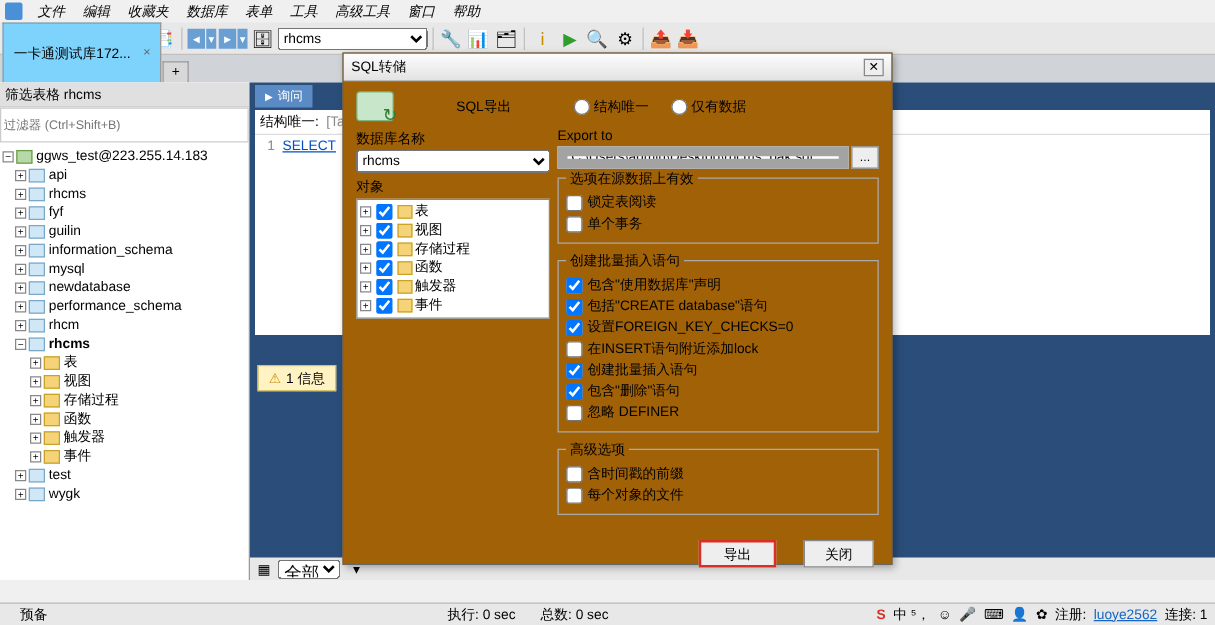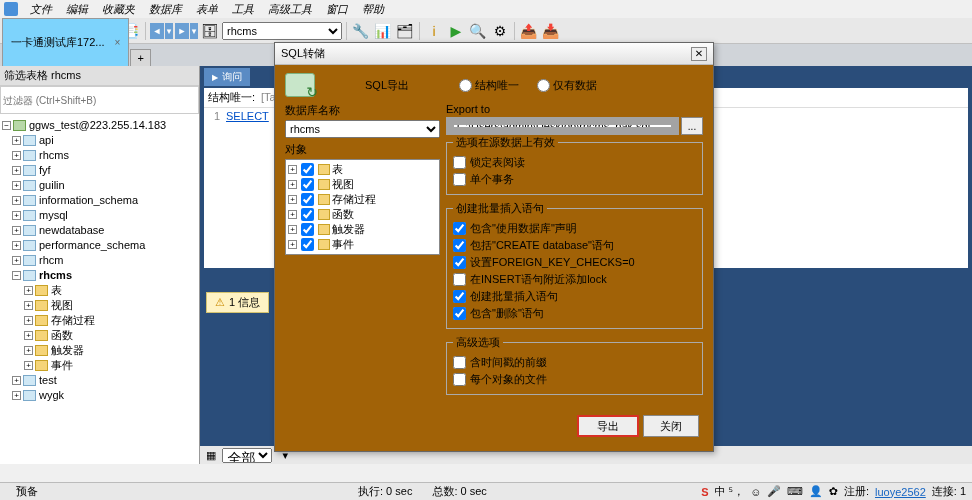--- a/index.html
+++ b/index.html
@@ -66,21 +66,21 @@
 .path-row input { flex: 1; height: 18px; border: 8px solid #a3a3a3; padding: 0 3px; font-size: 11px; }
 .path-row button { width: 22px; height: 18px; font-size: 10px; border: 1px solid #888; background: #eee; }
 .obj-tree { background: #fff; border: 1px solid #888; height: 96px; margin-top: 2px; padding: 2px; overflow: auto; font-size: 11px; line-height: 15px; }
 .obj-row { display: flex; align-items: center; gap: 2px; }
 .obj-row .tog { width: 9px; height: 9px; border: 1px solid #888; display: inline-flex; align-items: center; justify-content: center; font-size: 8px; background: #fff; }
 .obj-row input[type=checkbox] { margin: 0 2px; }
 .obj-row .oico { width: 12px; height: 11px; background: #f5d479; border: 1px solid #c9a227; }
 fieldset { border: 1px solid #aaa; padding: 4px 6px 6px; margin-bottom: 6px; font-size: 11px; }
 fieldset legend { padding: 0 3px; }
 fieldset label { display: flex; align-items: center; gap: 4px; line-height: 17px; }
-.dlg-buttons { display: flex; justify-content: flex-end; gap: 4px; padding: 6px 14px; }
+.dlg-buttons { display: flex; justify-content: flex-end; gap: 22px; padding: 6px 14px; }
 .btn { height: 22px; padding: 0 16px; font-size: 11px; border: 1px solid #888; background: #eee; cursor: pointer; }
 .btn.primary { border: 2px solid #d93025; padding: 0 18px; }
 
 .statusbar { position: absolute; bottom: 0; left: 0; right: 0; height: 18px; background: #e8e8e8; border-top: 1px solid #bbb; display: flex; align-items: center; padding: 0 6px; font-size: 11px; }
 .statusbar .cell { padding: 0 10px; }
 .statusbar .tray { margin-left: auto; display: flex; align-items: center; gap: 6px; }
 </style>
 </head>
 <body>
 
@@ -377,20 +377,24 @@
               <input type="checkbox" style="">
               <span>在INSERT语句附近添加lock</span>
             </label>
           <label>
               <input type="checkbox" checked="" style="">
               <span>创建批量插入语句</span>
             </label>
           <label>
               <input type="checkbox" checked="" style="">
               <span>包含"删除"语句</span>
+            </label>
+          <label>
+              <input type="checkbox" style="">
+              <span>忽略 DEFINER</span>
             </label>
         </fieldset>
         <fieldset>
           <legend>高级选项</legend>
           <label>
               <input type="checkbox" style="">
               <span>含时间戳的前缀</span>
             </label>
           <label>
               <input type="checkbox" style="">

